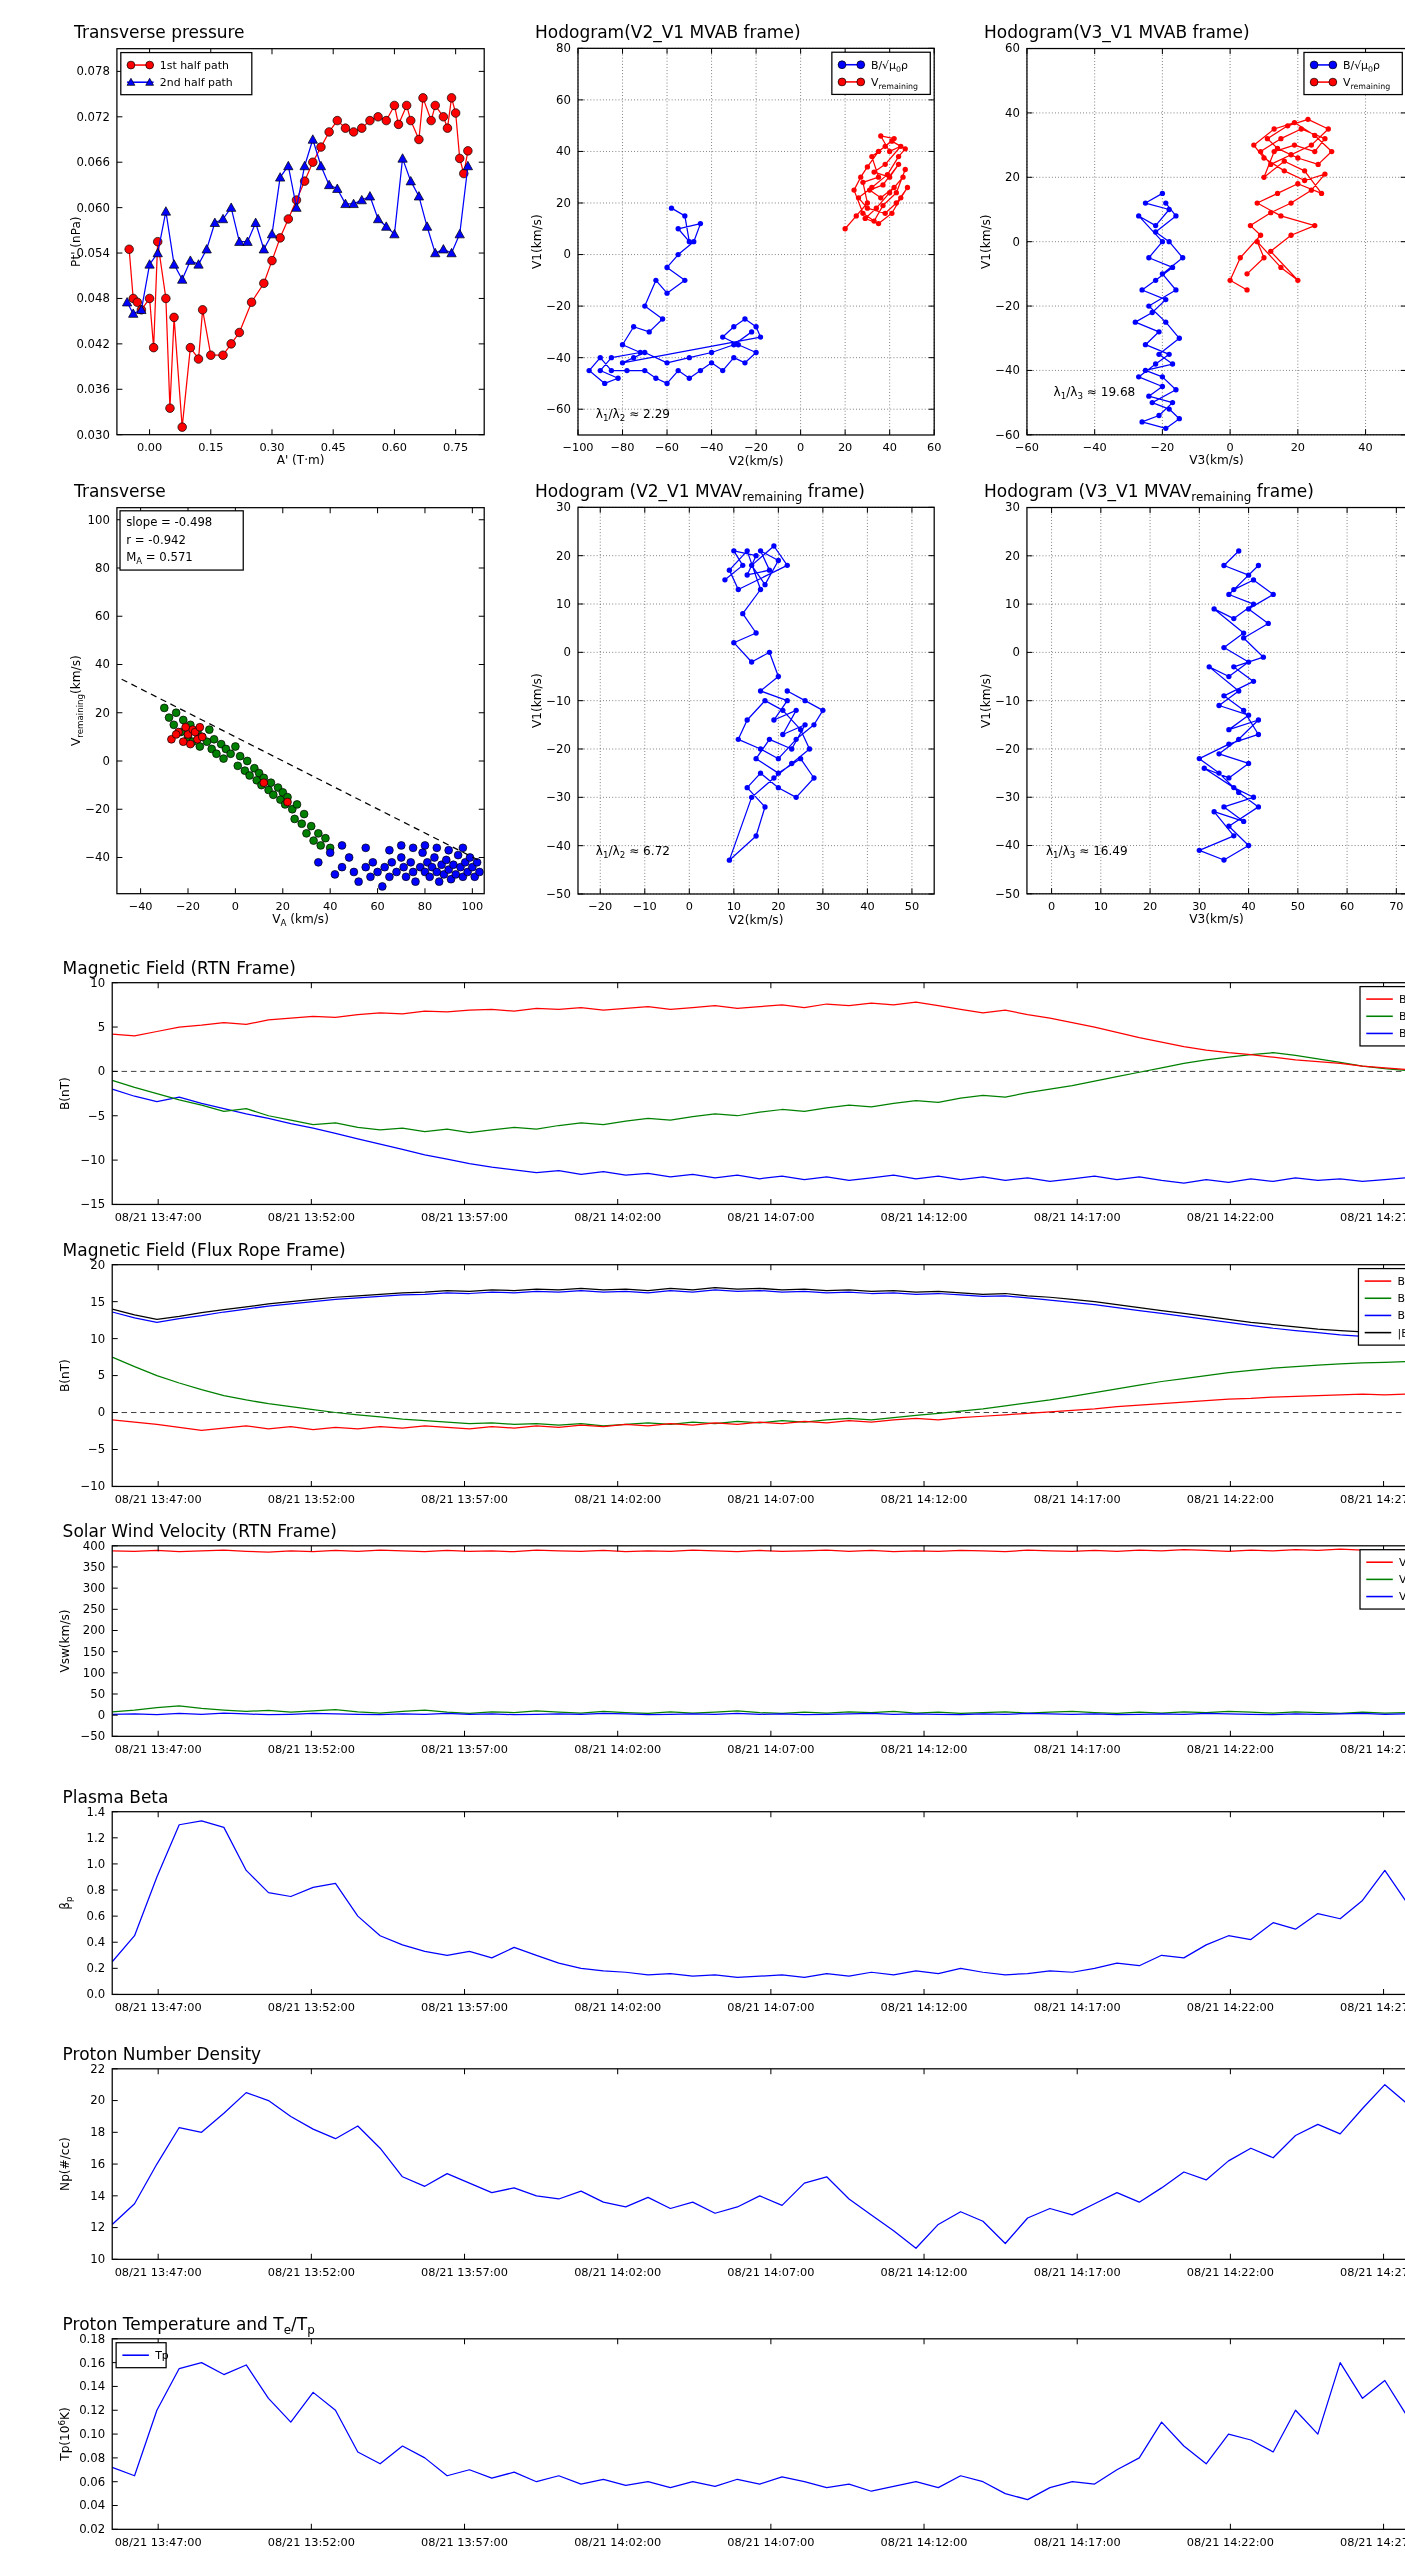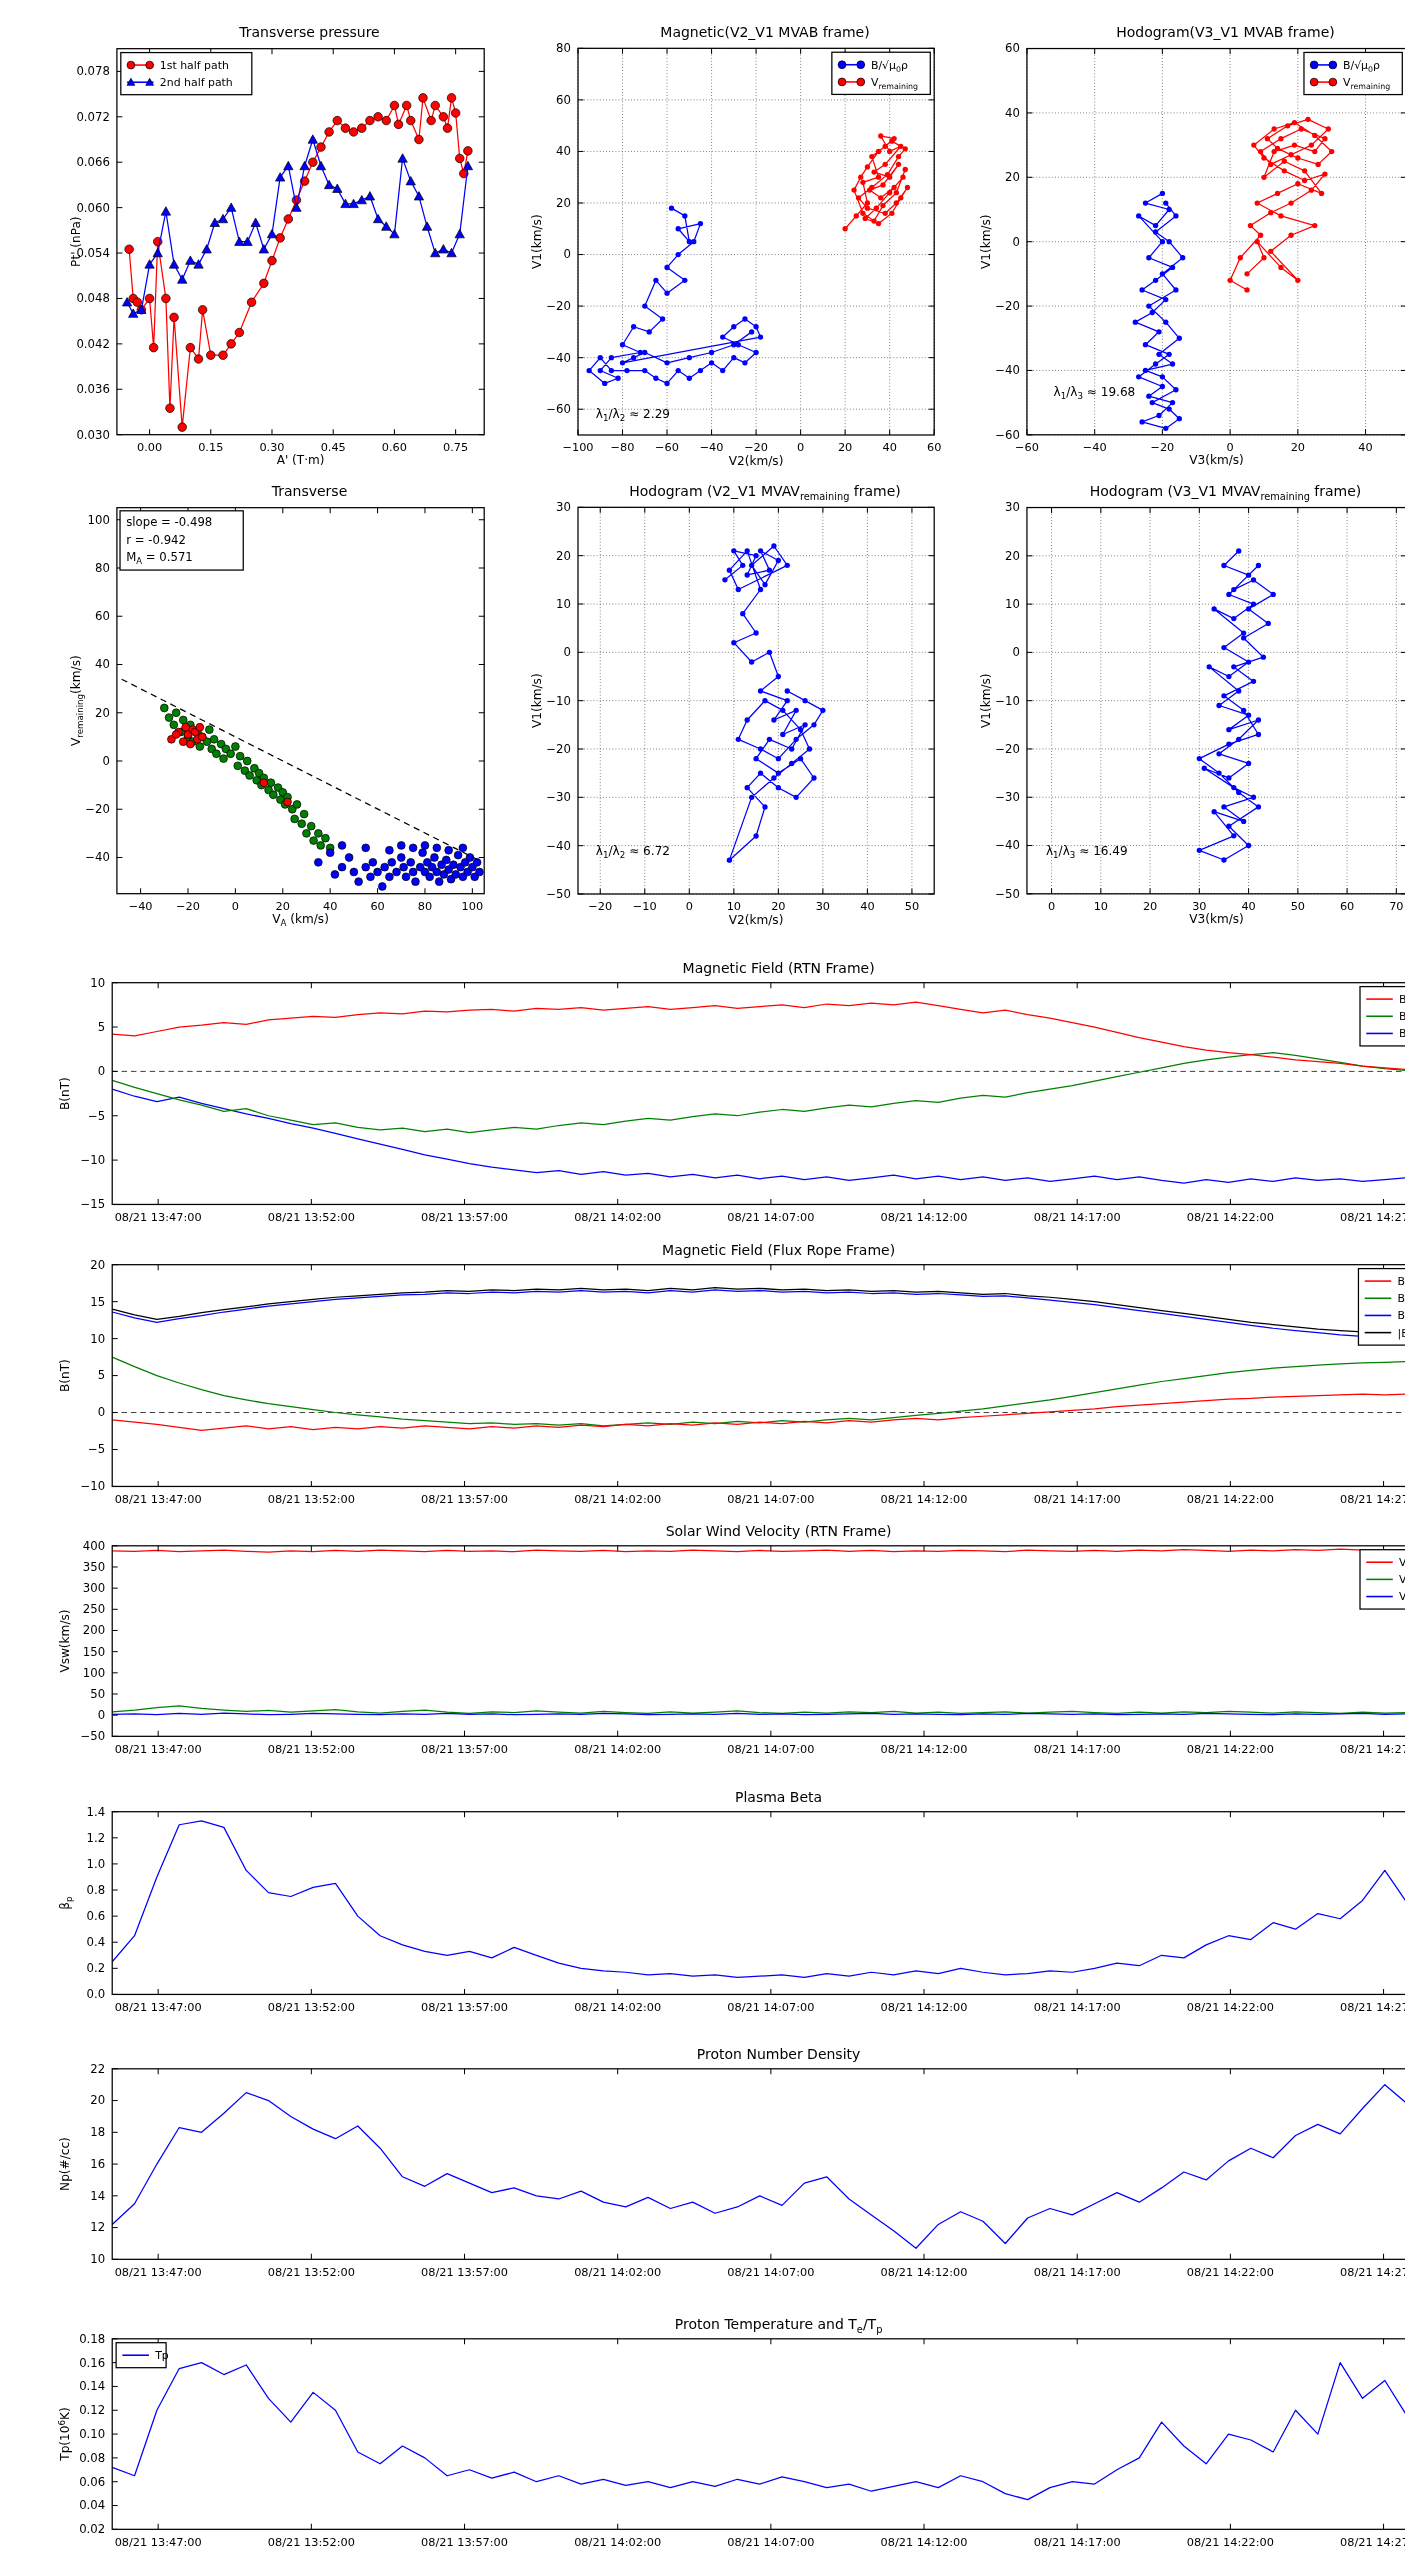--- a/index.html
+++ b/index.html
@@ -1,20 +1,20 @@
 <!DOCTYPE html>
 <html style="font-size:12.5px"><head>
 <meta charset="utf-8">
 <style>
   html,body{margin:0;padding:0;background:#fff;}
   .page{position:relative;width:1405px;height:2576px;background:#ffffff;
         font-family:"DejaVu Sans","Liberation Sans",sans-serif;color:#000;}
   .plot{position:absolute;}
-  .plot-title{height:20px;line-height:20px;text-align:center;font-size:14px;
-              position:relative;left:30px;white-space:nowrap;}
+  .plot-title{height:20px;line-height:20px;font-size:17px;
+              position:relative;left:7px;white-space:nowrap;}
   .plot-title sub,.plot-title sup{font-size:70%;}
   .plot-canvas{position:absolute;top:20px;left:0;right:0;bottom:0;}
   
   .p0{left:27px;top:9.4px;width:425px;height:449px;}
   .p1{left:488px;top:9.4px;width:414px;height:449px;}
   .p2{left:937px;top:9.4px;width:437px;height:449px;}
   
   .p3{left:27px;top:468px;width:425px;height:449px;}
   .p4{left:488px;top:468px;width:414px;height:449px;}
   .p5{left:937px;top:468px;width:437px;height:449px;}
@@ -188,21 +188,21 @@
           <circle cx="82" cy="29" r="5" fill="#ff0000" stroke="#000" stroke-width="0.9"></circle>
           <circle cx="106" cy="29" r="5" fill="#ff0000" stroke="#000" stroke-width="0.9"></circle>
           <text x="119" y="34" text-anchor="start" font-size="14" fill="#000" font-family="&quot;DejaVu Sans&quot;,&quot;Liberation Sans&quot;,sans-serif"><tspan>1st half path</tspan></text>
           <line x1="77" y1="51" x2="111" y2="51" stroke="#0000ff" stroke-width="2"></line>
           <path d="M82,46 L77,55 L87,55 Z" fill="#0000ff" stroke="#000" stroke-width="0.9"></path>
           <path d="M106,46 L101,55 L111,55 Z" fill="#0000ff" stroke="#000" stroke-width="0.9"></path>
           <text x="119" y="56" text-anchor="start" font-size="14" fill="#000" font-family="&quot;DejaVu Sans&quot;,&quot;Liberation Sans&quot;,sans-serif"><tspan>2nd half path</tspan></text>
         </svg></div>
   </figure>
   <figure class="plot p1">
-    <div class="plot-title">Magnetic(V2_V1 MVAB frame)</div>
+    <div class="plot-title">Hodogram(V2_V1 MVAB frame)</div>
     <div class="plot-canvas"><svg width="414" height="429" viewBox="0 0 530 549">
           <defs>
             <clipPath id="clip1">
               <rect x="64" y="8" width="456" height="495"></rect>
             </clipPath>
           </defs>
           <line x1="64" y1="8" x2="64" y2="503" stroke="#000" stroke-width="0.8" stroke-dasharray="1,3"></line>
           <line x1="121" y1="8" x2="121" y2="503" stroke="#000" stroke-width="0.8" stroke-dasharray="1,3"></line>
           <line x1="178" y1="8" x2="178" y2="503" stroke="#000" stroke-width="0.8" stroke-dasharray="1,3"></line>
           <line x1="235" y1="8" x2="235" y2="503" stroke="#000" stroke-width="0.8" stroke-dasharray="1,3"></line>

